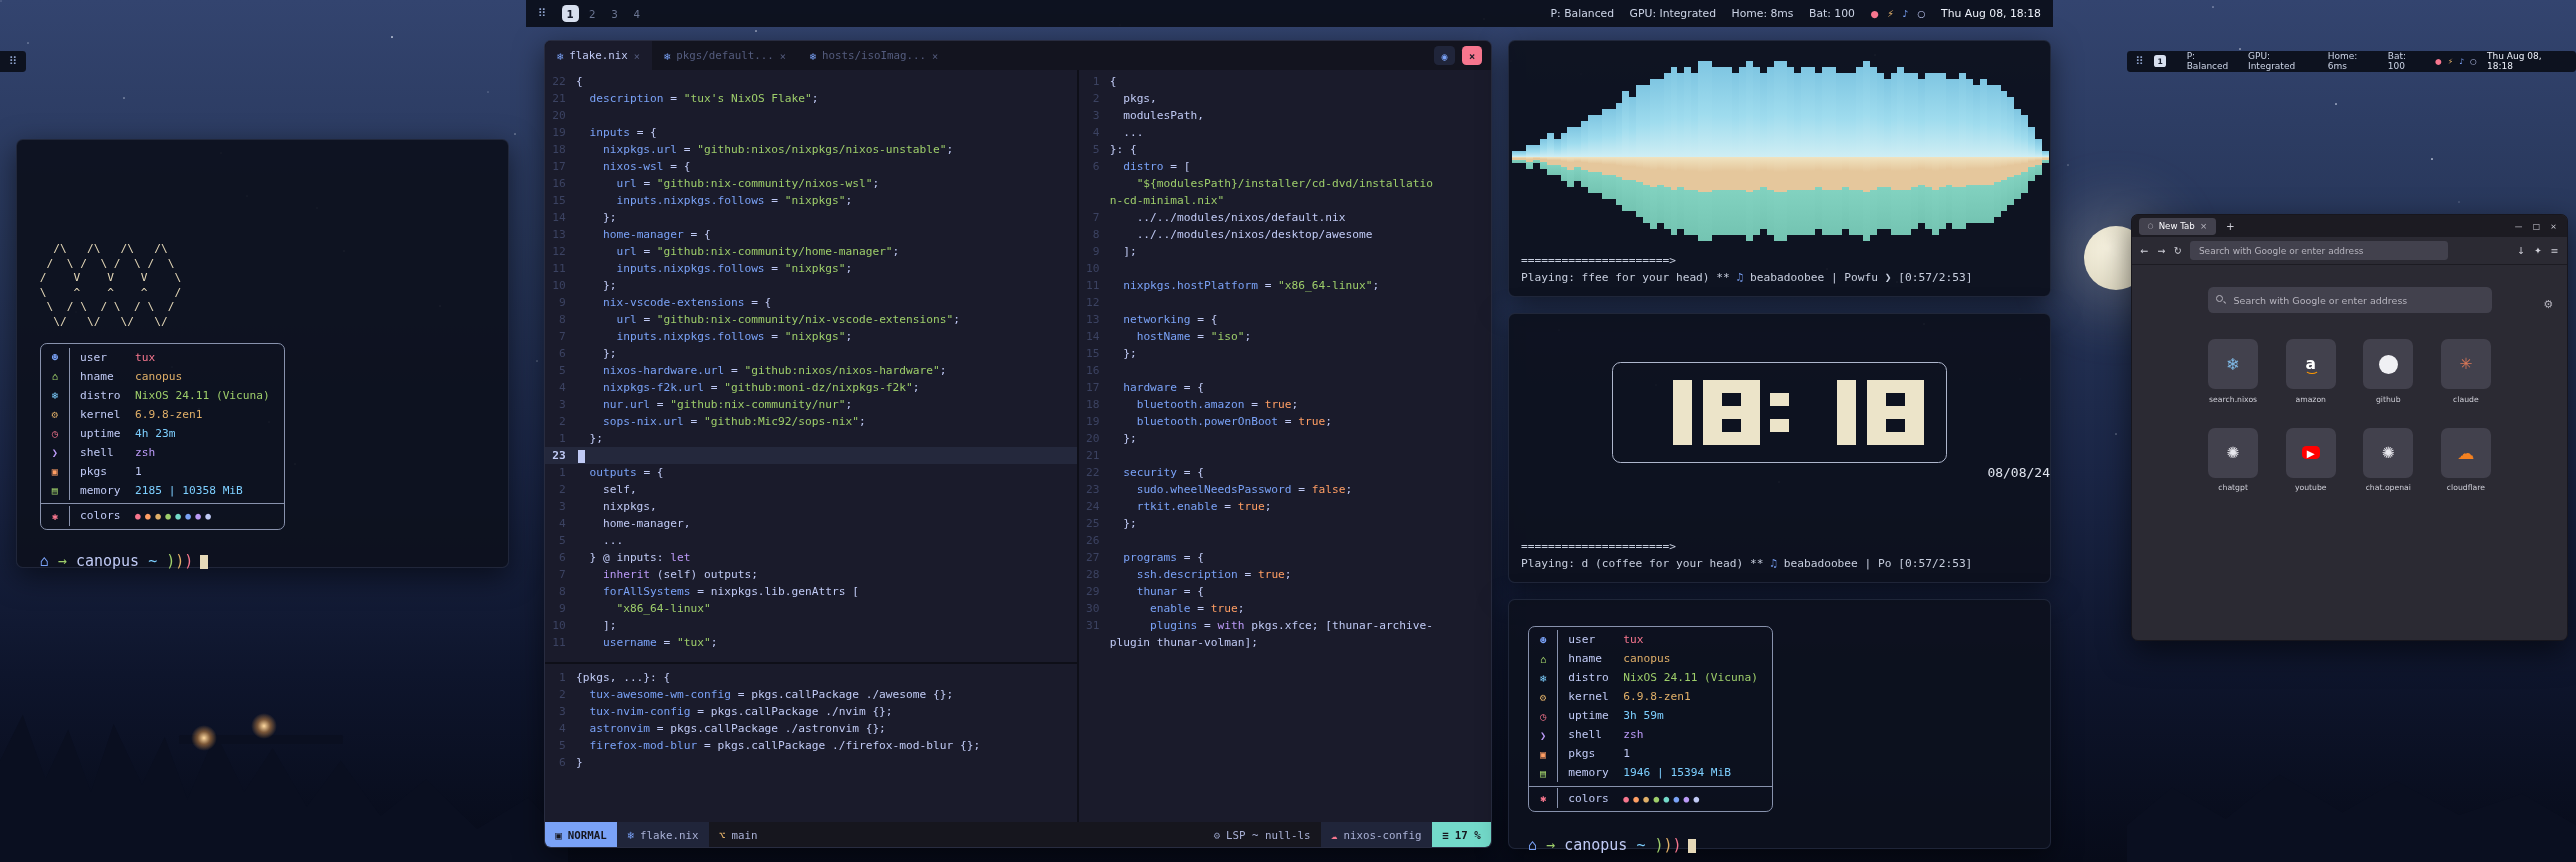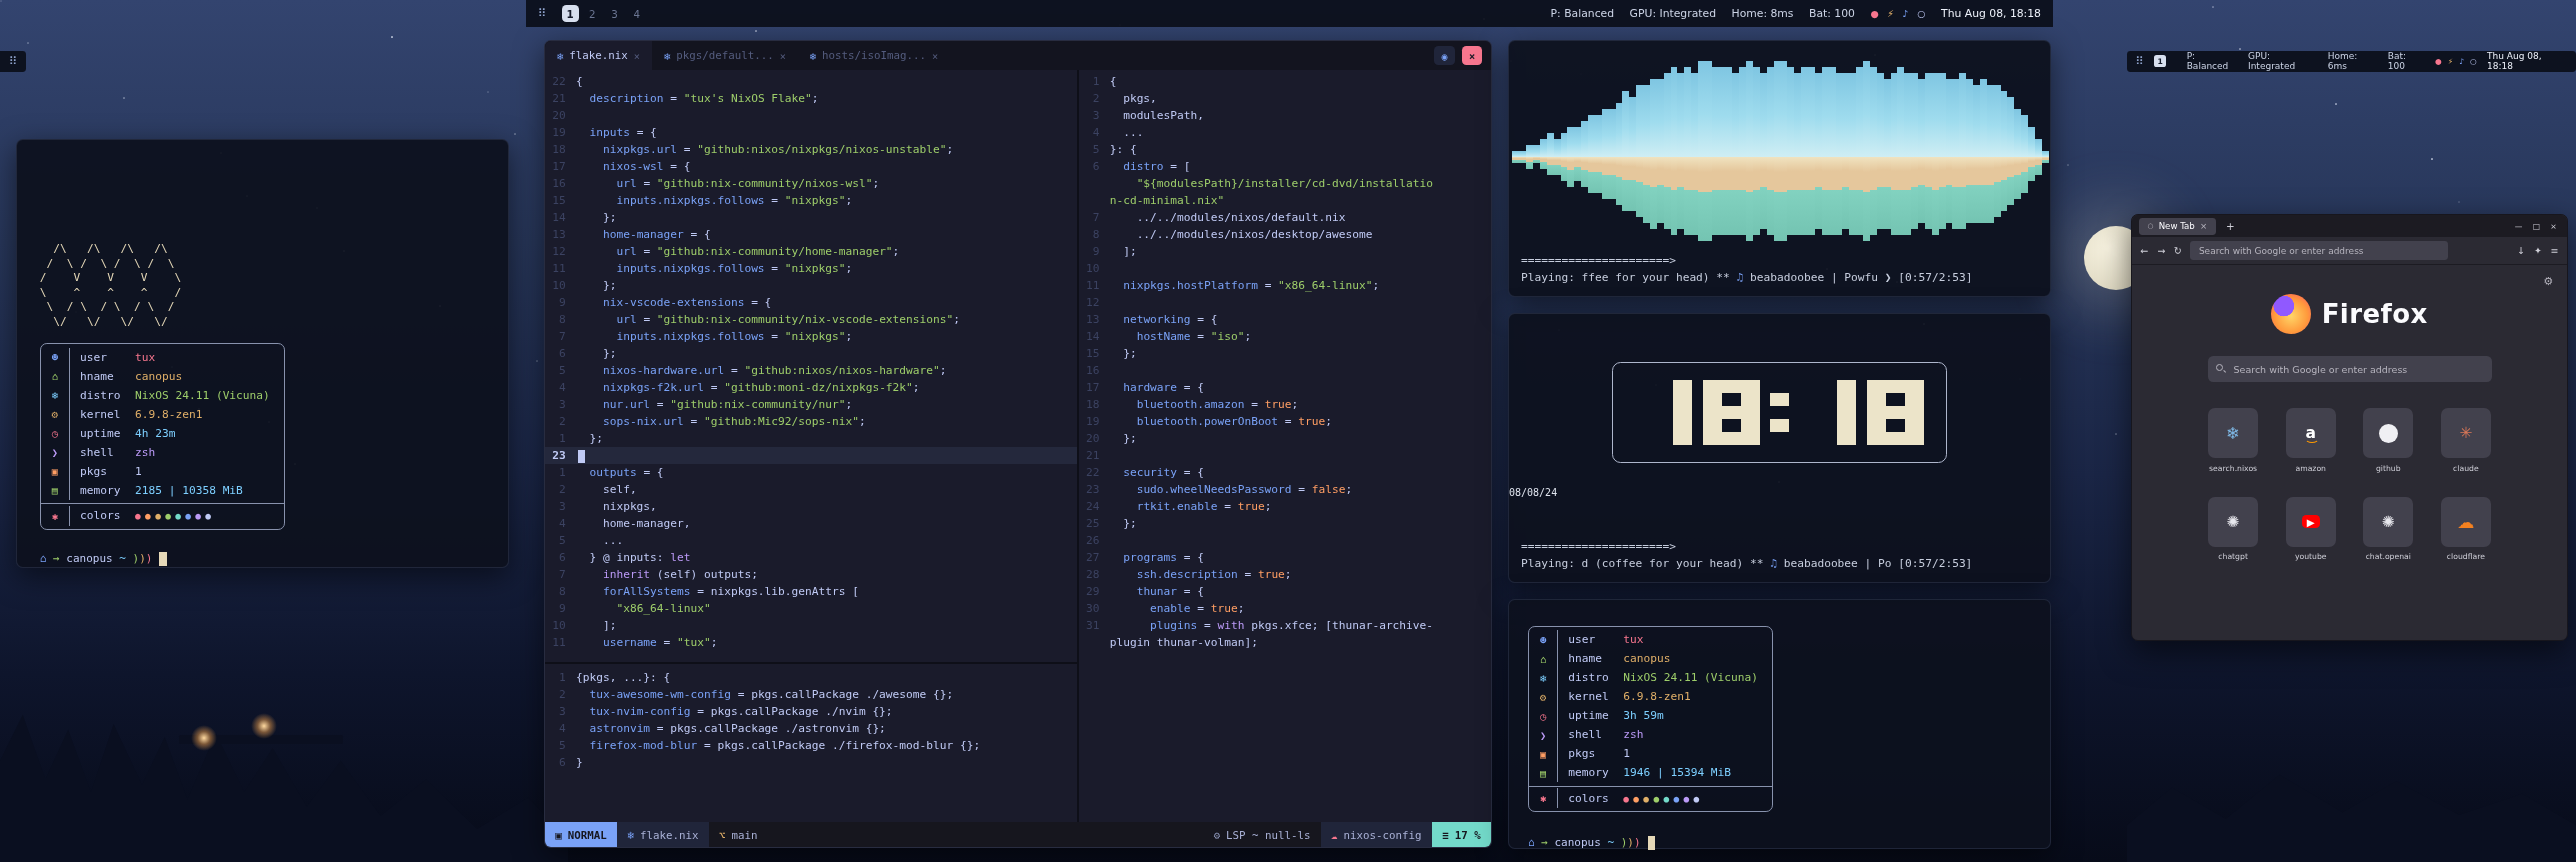--- a/index.html
+++ b/index.html
@@ -40,21 +40,21 @@
 
 #terminal-left{left:16.4px;top:139px;width:493px;height:429px;padding:102px 0 0 22.4px}
 .ascii{font-size:11.2px;line-height:14.6px;color:#e6d9b8;font-family:"DejaVu Sans Mono",monospace}
 .fetchbox{margin-top:13.8px;border:0.9px solid #8892ad;border-radius:6.9px;width:max-content;padding:3.4px 0;font-size:11.2px}
 .frow{display:flex;align-items:center;height:19px}
 .fi{width:29px;flex:0 0 29px;text-align:center;border-right:0.9px solid #8892ad;margin-right:10.3px;font-size:10.3px;align-self:stretch;display:flex;align-items:center;justify-content:center}
 .fl{width:55px;color:#c0caf5}
 .fv{padding-right:13.8px}
 .fsep{border-top:0.9px solid #8892ad;margin-top:3.4px;padding-top:1.7px;height:22.4px}
 .dot{margin-right:4.3px;font-size:9.5px}
-.promptline{margin-top:22.4px;font-size:11px}
+.promptline{margin-top:22.4px;font-size:15px}
 .p-home{color:#7aa2f7}.p-arrow{color:#9ece6a}.p-host{color:#c0caf5}.p-path{color:#7dcfff}
 .cblock{display:inline-block;width:6.9px;height:13px;background:#c0caf5;vertical-align:middle;margin-left:1.7px}
 .cblock.term{margin-left:6.9px;background:#e6d9b8;height:13.8px;width:7.7px}
 
 #editor{position:absolute;left:544px;top:40px;width:948px;height:808px;background:#1a1b2b;border-radius:6.9px;
 overflow:hidden;border:0.9px solid rgba(130,150,200,.14);box-shadow:0 8.6px 29px rgba(0,0,0,.5);font-family:"DejaVu Sans Mono",monospace}
 .tabbar{height:29px;background:#13141f;display:flex;align-items:stretch}
 .tab{display:flex;align-items:center;gap:6px;padding:0 12px;font-size:10.8px;color:#545c7e}
 .tab.active{background:#1a1b2b;color:#c0caf5}
 .nixic{color:#7aa2f7;font-size:10.3px}
@@ -97,21 +97,21 @@
 .cvt{position:absolute;left:0;right:0;bottom:50%;background:linear-gradient(180deg,#7fc6e2 0%,#9fdcee 55%,#cfeef4 100%)}
 .cvbm{position:absolute;left:0;right:0;top:50%;background:linear-gradient(180deg,#f0e3c0 0%,#e5c79c 18%,#e5c79c 42%,#82d2c0 42%,#74c4b2 100%)}
 .playlines{position:absolute;left:12px;right:8.6px;bottom:10.3px;font-size:11.2px;color:#c7cede;line-height:17px;white-space:nowrap}
 .note{color:#7aa2f7}
 
 #clock-win{left:1508px;top:313px;width:543px;height:270px}
 #clock-box{margin:48px auto 0;width:max-content;border:0.9px solid #aeb6cc;border-radius:8.6px;padding:17px 22.4px;display:flex;gap:10.3px;align-items:center}
 .ckd{display:inline-grid;grid-auto-rows:13px}
 .ck{width:9.5px;height:13px}
 .ck.on{background:#ece4c9}
-#clock-date{text-align:left;margin-top:24px;font-size:10px;color:#dfe4ee}
+#clock-date{text-align:right;margin-top:2px;font-size:13px;color:#dfe4ee}
 
 #fetch-win{left:1508px;top:599px;width:543px;height:250px;padding:12px 0 0 19px}
 #fetch-win .promptline{margin-top:24px}
 
 #firefox{position:absolute;left:2131px;top:214px;width:437px;height:427px;border-radius:6.9px;overflow:hidden;
 background:#2b2a33;box-shadow:0 10.3px 31px rgba(0,0,0,.55);border:0.9px solid #17161d;z-index:6}
 .fftabbar{height:22.4px;background:#1c1b22;display:flex;align-items:center;padding:0 6.9px;gap:6.9px}
 .fftab{display:flex;align-items:center;gap:5.2px;background:#42414d;color:#fbfbfe;font-size:8.6px;border-radius:3.4px;height:17px;padding:0 8.6px}
 .fffav{font-size:6.9px;color:#b6b4be}
 .fftabclose{font-size:8.6px;color:#b6b4be}
@@ -1017,24 +1017,20 @@
     <span class="ffnavic">→</span>
     <span class="ffnavic">↻</span>
     <input class="ffurl" placeholder="Search with Google or enter address" style="">
     <span class="spacer"></span>
     <span class="ffnavic">↓</span>
     <span class="ffnavic">✦</span>
     <span class="ffnavic">≡</span>
   </div>
   <div class="ffcontent">
     <span class="ffgear">⚙</span>
-    <div class="fflogo-row">
-      <div class="fflogo"></div>
-      <div class="ffwordmark">Firefox</div>
-    </div>
     <div class="ffsearchwrap">
       <span class="mag"></span>
       <input class="ffsearch" placeholder="Search with Google or enter address" style="">
     </div>
     <div id="shortcuts-grid">
         <div class="tile">
           <div class="tilebox">
             <span class="tileicon ic-nix">❄</span>
           </div>
           <div class="tilelabel">search.nixos</div>

